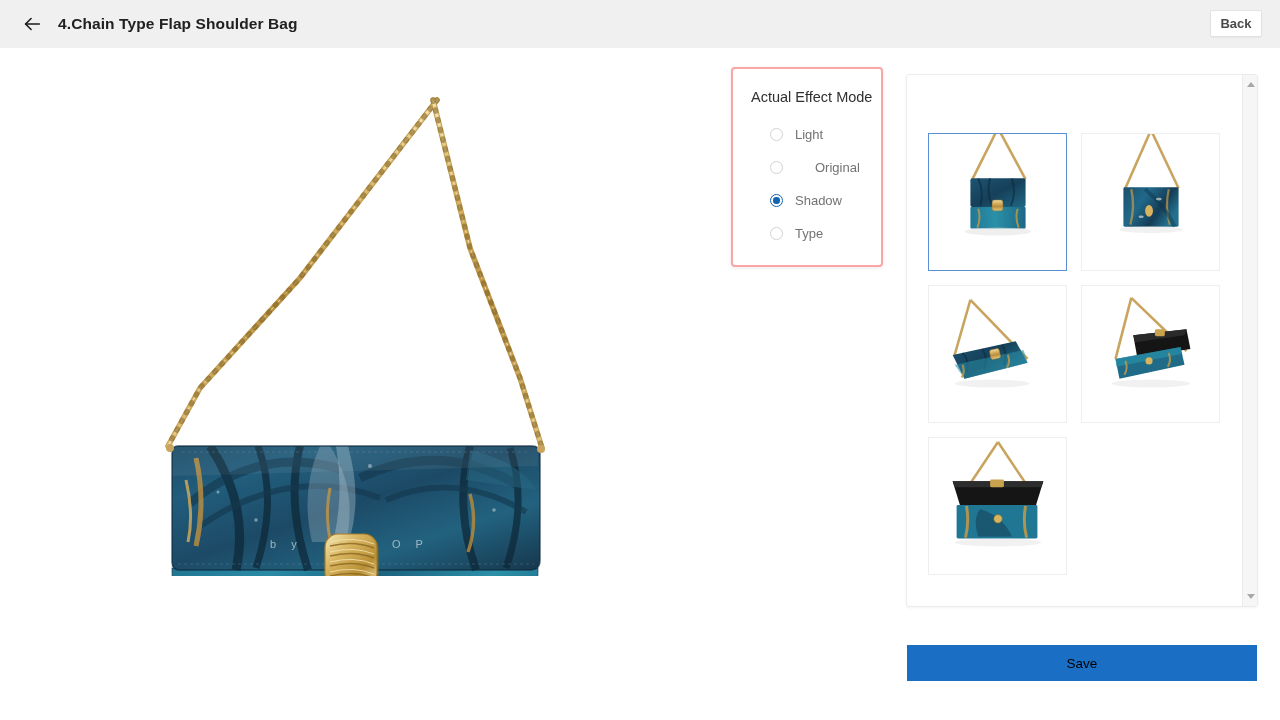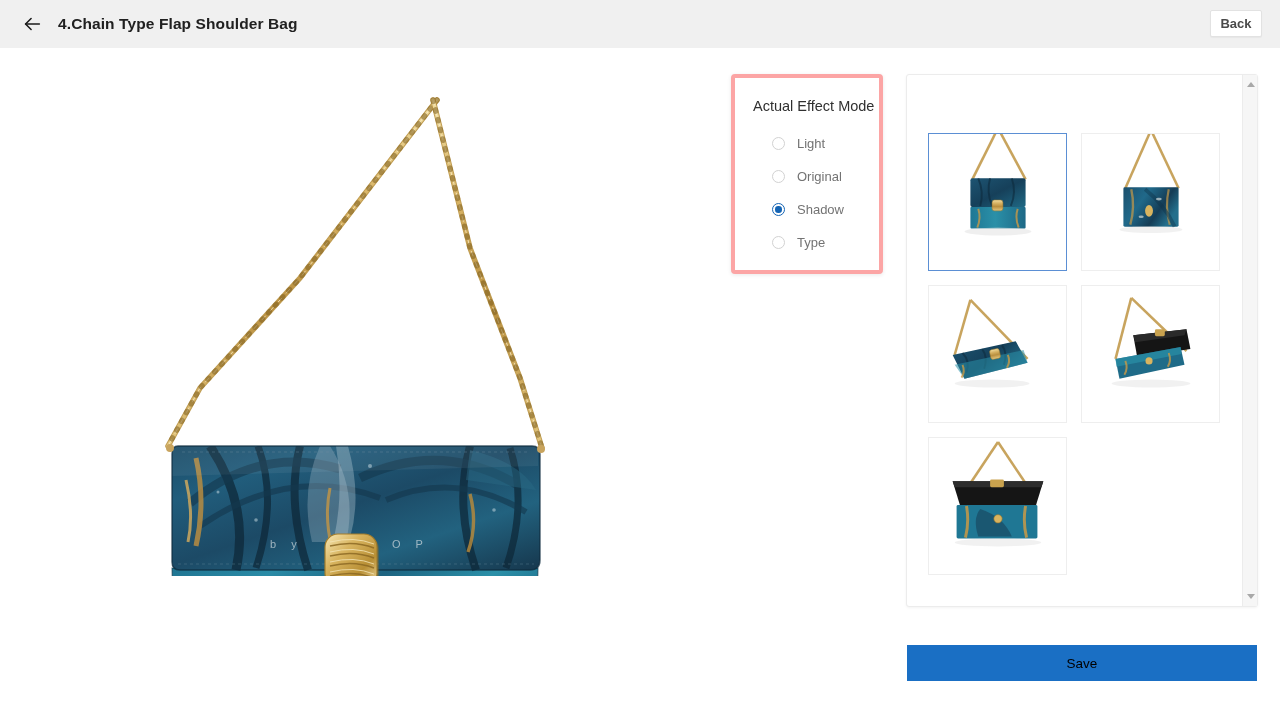--- a/index.html
+++ b/index.html
@@ -51,24 +51,24 @@
     background: #ffffff;
     overflow: hidden;
   }
   #product-figure {
     position: absolute; left: 0; top: 0;
     width: 720px; height: 672px;
   }
 
   
   #effect-panel {
-    position: absolute; left: 731px; top: 74px;
+    position: absolute; left: 731px; top: 67px;
     width: 152px; height: 200px;
     background: #ffffff;
-    border: 4px solid #fca5a5;
+    border: 2px solid #fca5a5;
     border-radius: 4px;
     box-shadow: 0 1px 4px rgba(0,0,0,0.09);
   }
   #effect-title {
     position: absolute; left: 18px; top: 20px;
     font-size: 14.5px; color: #303030;
     white-space: nowrap;
   }
   .radio-row {
     position: absolute; left: 37px;
@@ -351,21 +351,21 @@
 </div>
 
 <div id="effect-panel">
   <div id="effect-title">Actual Effect Mode</div>
 
   <div class="radio-row" style="top:58px;">
     <span class="radio-mark"></span>
     <span class="radio-label">Light</span>
   </div>
 
-  <div class="radio-row" style="top:91px;">
+  <div class="radio-row" style="top:91px;gap:20px;">
     <span class="radio-mark"></span>
     <span class="radio-label">Original</span>
   </div>
 
   <div class="radio-row checked" style="top:124px;">
     <span class="radio-mark"></span>
     <span class="radio-label">Shadow</span>
   </div>
 
   <div class="radio-row" style="top:157px;">

